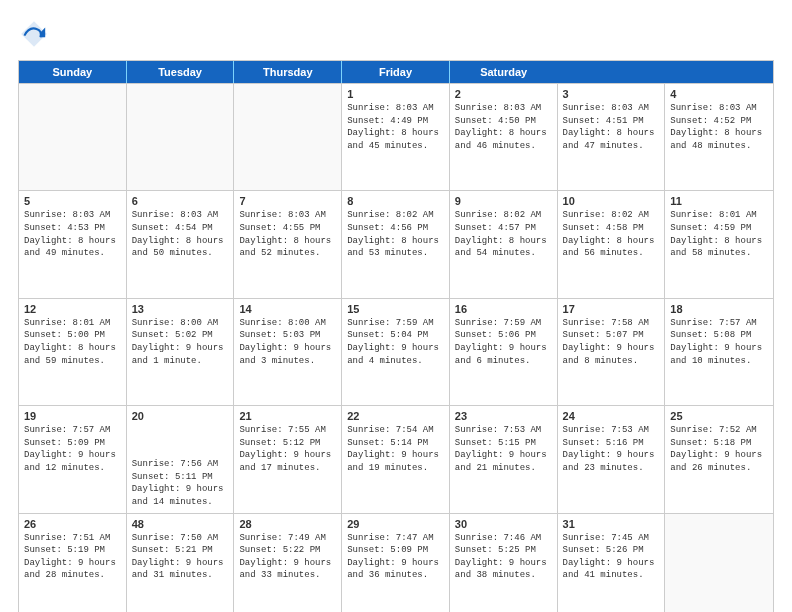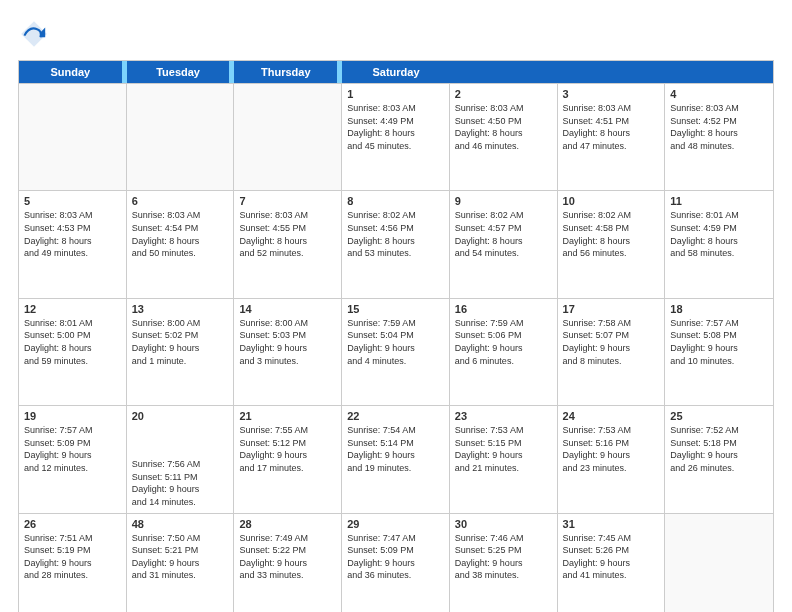--- a/index.html
+++ b/index.html
@@ -63,21 +63,21 @@
       display: grid;
       grid-template-columns: repeat(7, 1fr);
       background: #1565c0;
     }
     .cal-header-cell {
       color: #fff;
       font-size: 11px;
       font-weight: bold;
       text-align: center;
       padding: 5px 2px;
-      border-right: 5px solid #7dd3fc;
+      border-right: 1px solid #7dd3fc;
     }
     .cal-header-cell:last-child { border-right: none; }
     .cal-body {
       flex: 1;
       display: grid;
       grid-template-rows: repeat(5, 1fr);
     }
     .cal-week {
       display: grid;
       grid-template-columns: repeat(7, 1fr);
@@ -98,20 +98,21 @@
       font-size: 11px;
       font-weight: bold;
       color: #333;
       margin-bottom: 2px;
       display: block;
     }
     .cal-cell .cell-text {
       font-size: 9px;
       line-height: 1.4;
       color: #333;
+      font-family: Liberation Mono, monospace;
     }
   </style>
 </head>
 <body>
 
 <div class="page">
   <div class="header">
     <div class="logo">
       <svg class="logo-icon" viewBox="0 0 40 40">
         <polygon points="20,4 36,20 20,36 4,20" fill="#1565c0" opacity="0.15"></polygon>
@@ -127,20 +128,21 @@
       <div class="month-title"></div>
       <div class="location"></div>
     </div>
   </div>
 
   <div class="calendar">
     <div class="cal-header-row">
     <div class="cal-header-cell">Sunday</div>
         <div class="cal-header-cell">Tuesday</div>
         <div class="cal-header-cell">Thursday</div>
+        <div class="cal-header-cell">Friday</div>
         <div class="cal-header-cell">Saturday</div>
       </div>
     <div class="cal-body">
     <div class="cal-week">
           <div class="cal-cell empty"></div>
           <div class="cal-cell empty"></div>
           <div class="cal-cell empty"></div>
           <div class="cal-cell">
             <span class="day-num">1</span>
             <div class="cell-text" style="white-space: pre-line;">Sunrise: 8:03 AM

